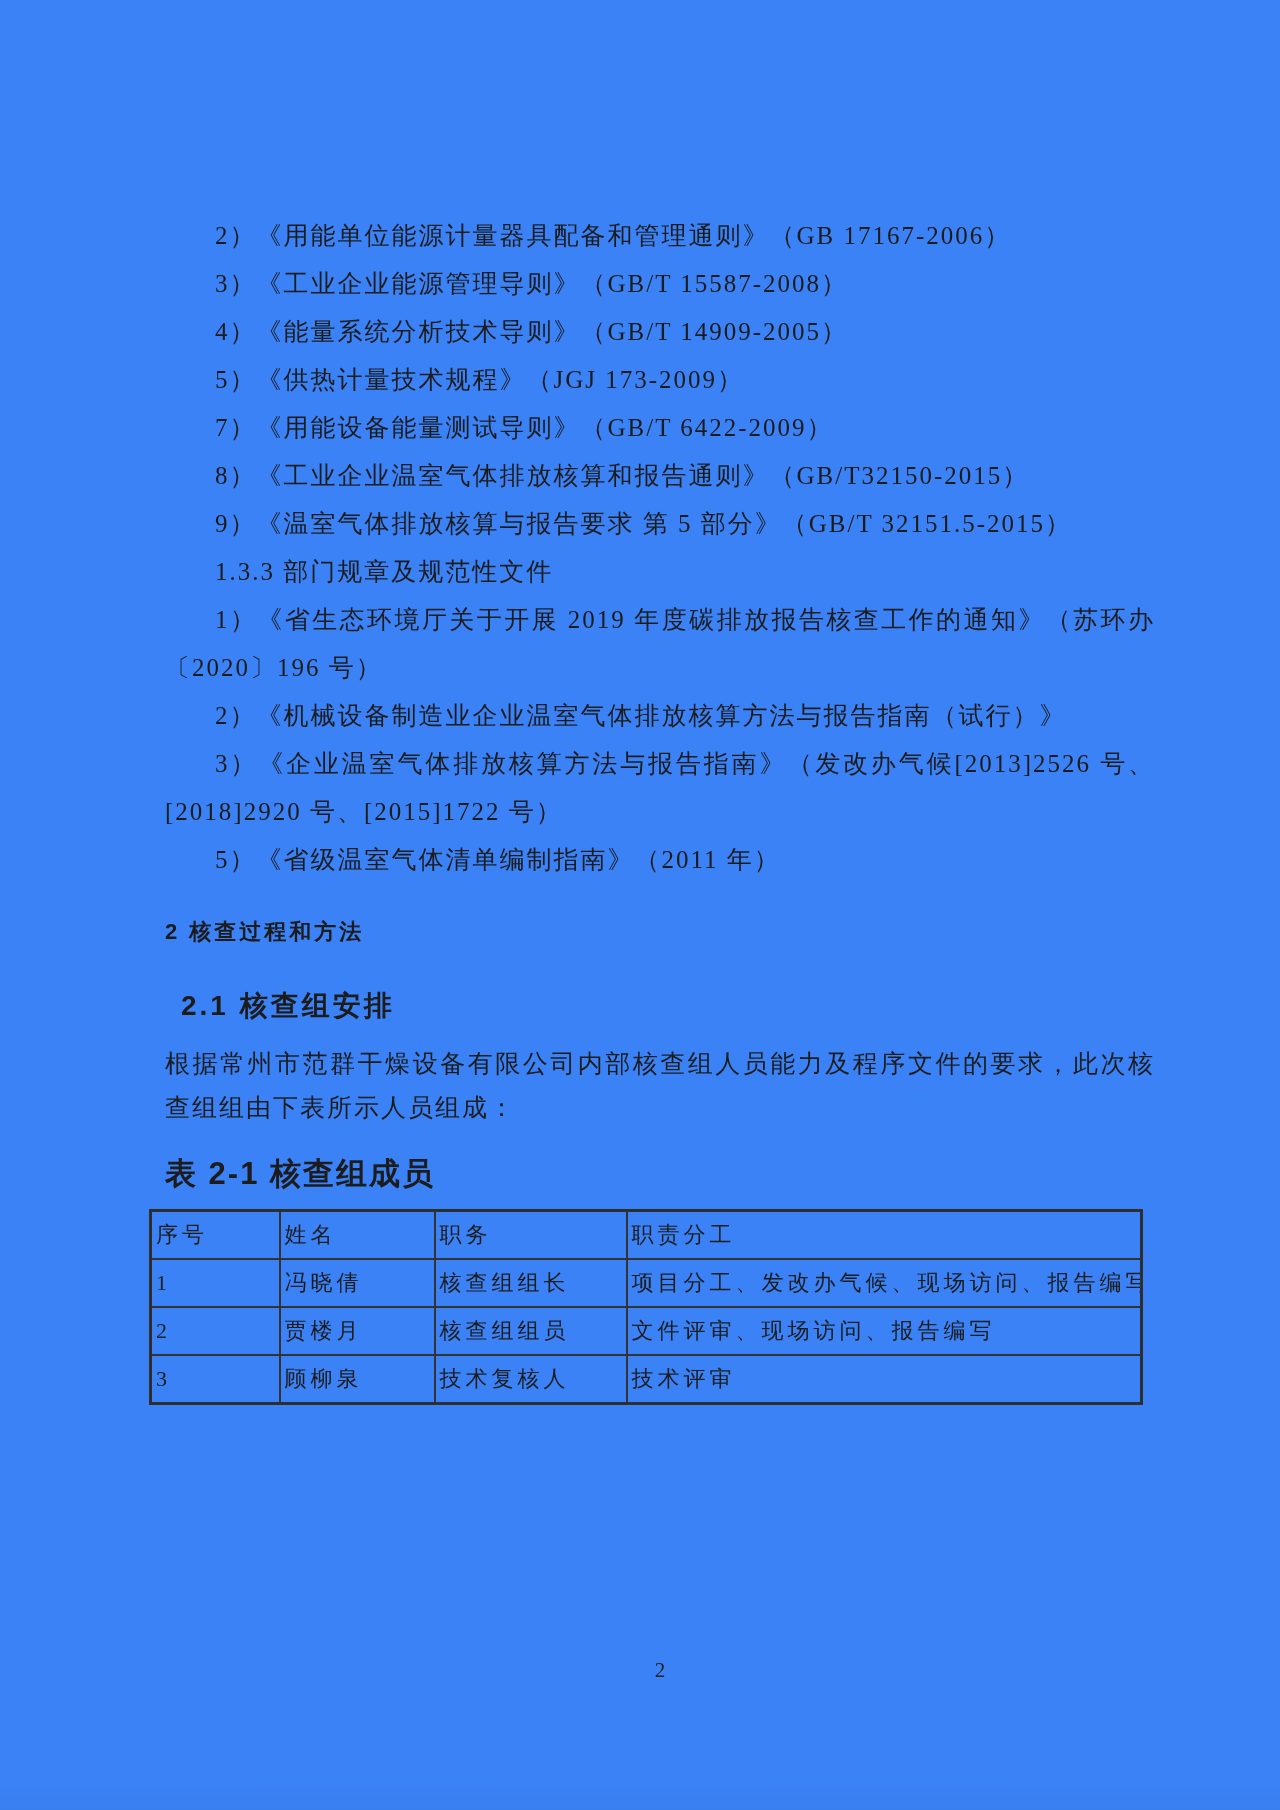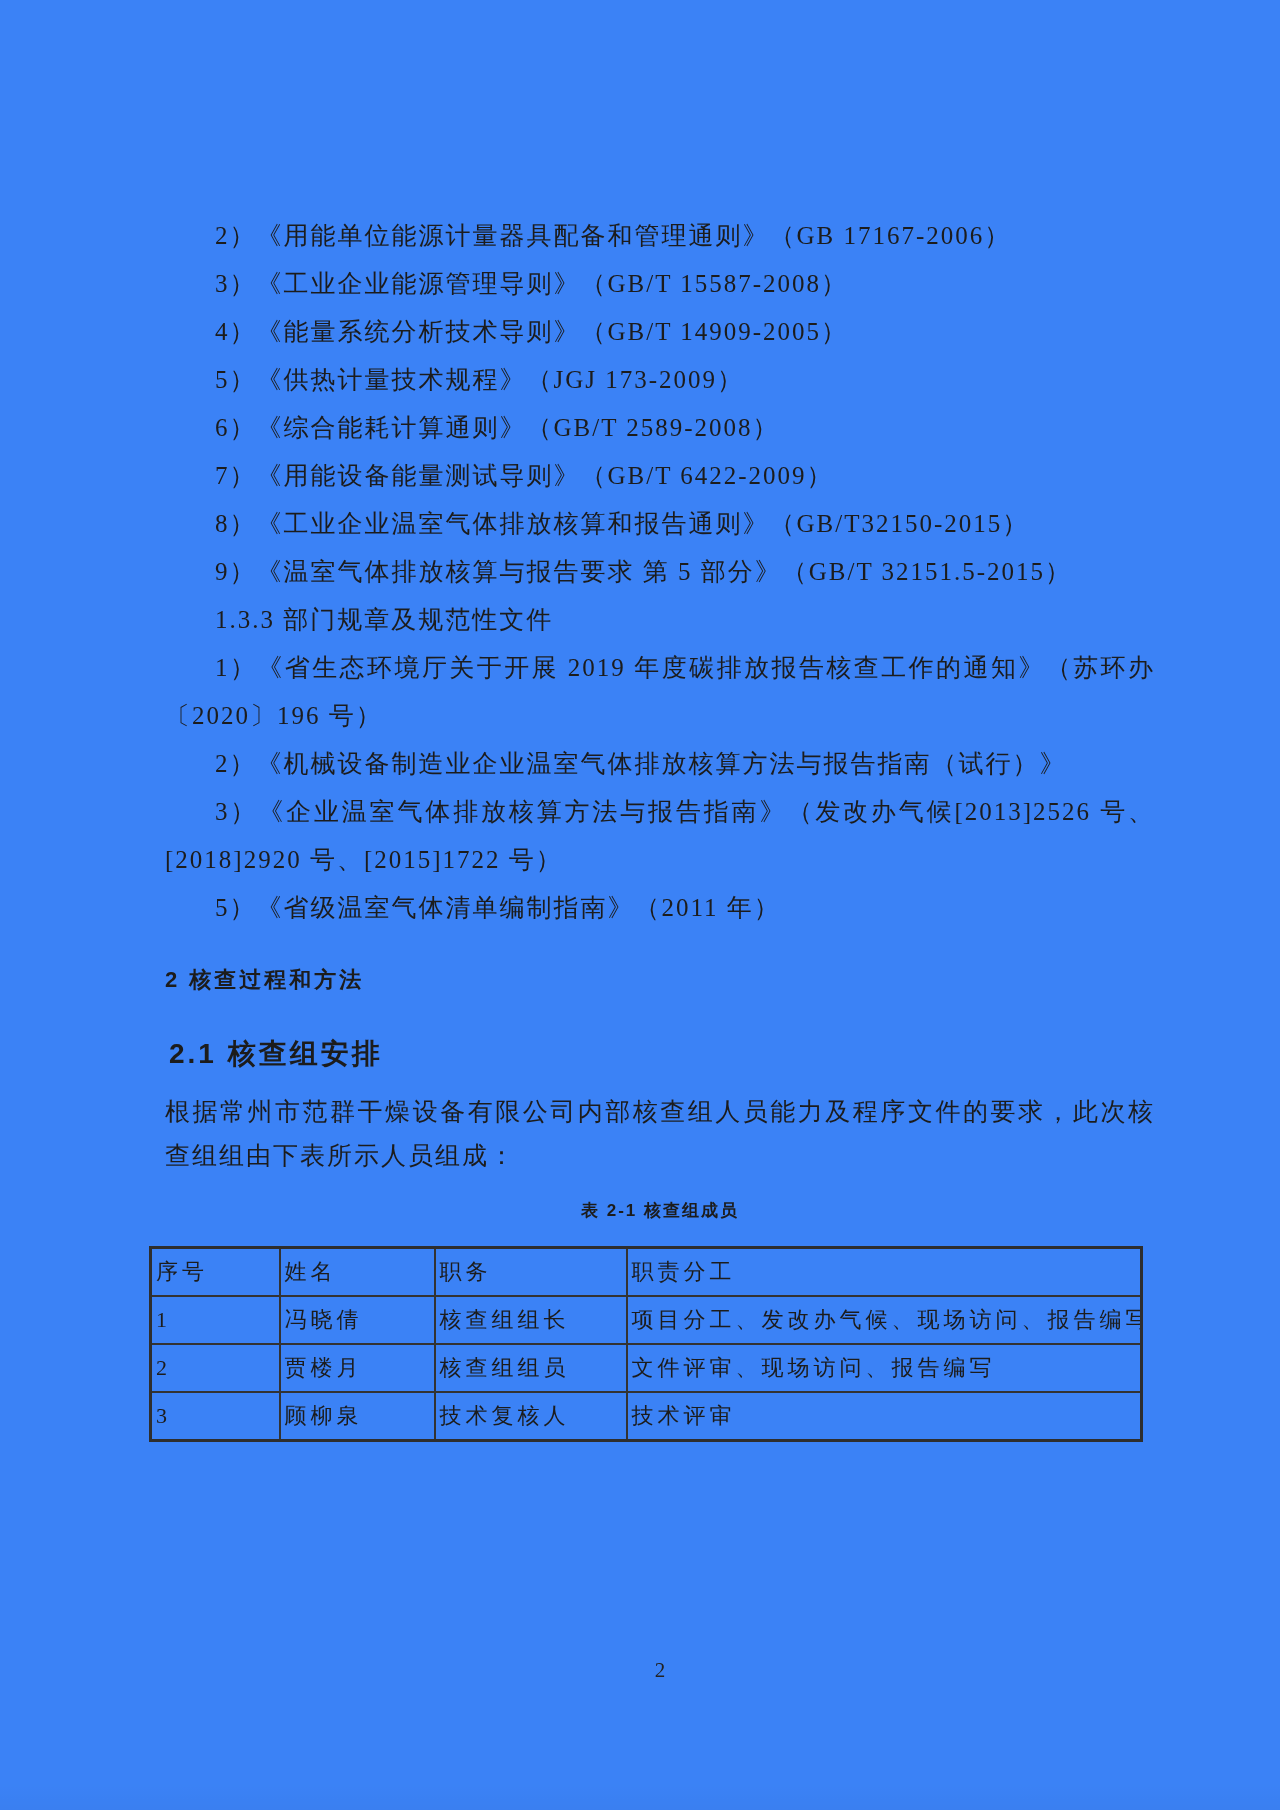--- a/index.html
+++ b/index.html
@@ -37,42 +37,42 @@
   }
   .chapter-heading {
     margin: 24px 0 0 0;
     font-family: "Liberation Sans", "DejaVu Sans", sans-serif;
     font-weight: bold;
     font-size: 22px;
     line-height: 48px;
     letter-spacing: 3px;
   }
   .section-heading {
-    margin: 26px 0 0 4px;
+    margin: 26px 0 0 16px;
     font-family: "Liberation Sans", "DejaVu Sans", sans-serif;
     font-weight: bold;
     font-size: 28px;
     line-height: 48px;
     letter-spacing: 3px;
   }
   .intro-paragraph {
     margin: 12px 0 0 0;
     font-size: 25px;
     line-height: 44px;
     letter-spacing: 2px;
     text-align: justify;
   }
   .table-caption {
-    margin: 11px 0 0 0;
+    margin: 22px 0 0 0;
     font-family: "Liberation Sans", "DejaVu Sans", sans-serif;
     font-weight: bold;
-    font-size: 17px;
+    font-size: 31px;
     line-height: 44px;
     letter-spacing: 2px;
-    text-align: center;
+    text-align: left;
   }
   table.team-table {
     margin: 13px 0 0 -16px;
     border-collapse: collapse;
     width: 991px;
     table-layout: fixed;
     border: 3px solid #2e2e2e;
   }
   table.team-table th,
   table.team-table td {
@@ -105,21 +105,20 @@
 </head>
 <body>
 
 <div class="page">
 
   <div class="reg-list">
     <p>2）《用能单位能源计量器具配备和管理通则》（GB 17167-2006）</p>
     <p>3）《工业企业能源管理导则》（GB/T 15587-2008）</p>
     <p>4）《能量系统分析技术导则》（GB/T 14909-2005）</p>
     <p>5）《供热计量技术规程》（JGJ 173-2009）</p>
-    <p>6）《综合能耗计算通则》（GB/T 2589-2008）</p>
     <p>7）《用能设备能量测试导则》（GB/T 6422-2009）</p>
     <p>8）《工业企业温室气体排放核算和报告通则》（GB/T32150-2015）</p>
     <p>9）《温室气体排放核算与报告要求 第 5 部分》（GB/T 32151.5-2015）</p>
     <p>1.3.3 部门规章及规范性文件</p>
     <p>1）《省生态环境厅关于开展 2019 年度碳排放报告核查工作的通知》（苏环办〔2020〕196 号）</p>
     <p>2）《机械设备制造业企业温室气体排放核算方法与报告指南（试行）》</p>
     <p>3）《企业温室气体排放核算方法与报告指南》（发改办气候[2013]2526 号、[2018]2920 号、[2015]1722 号）</p>
     <p>5）《省级温室气体清单编制指南》（2011 年）</p>
   </div>
 

